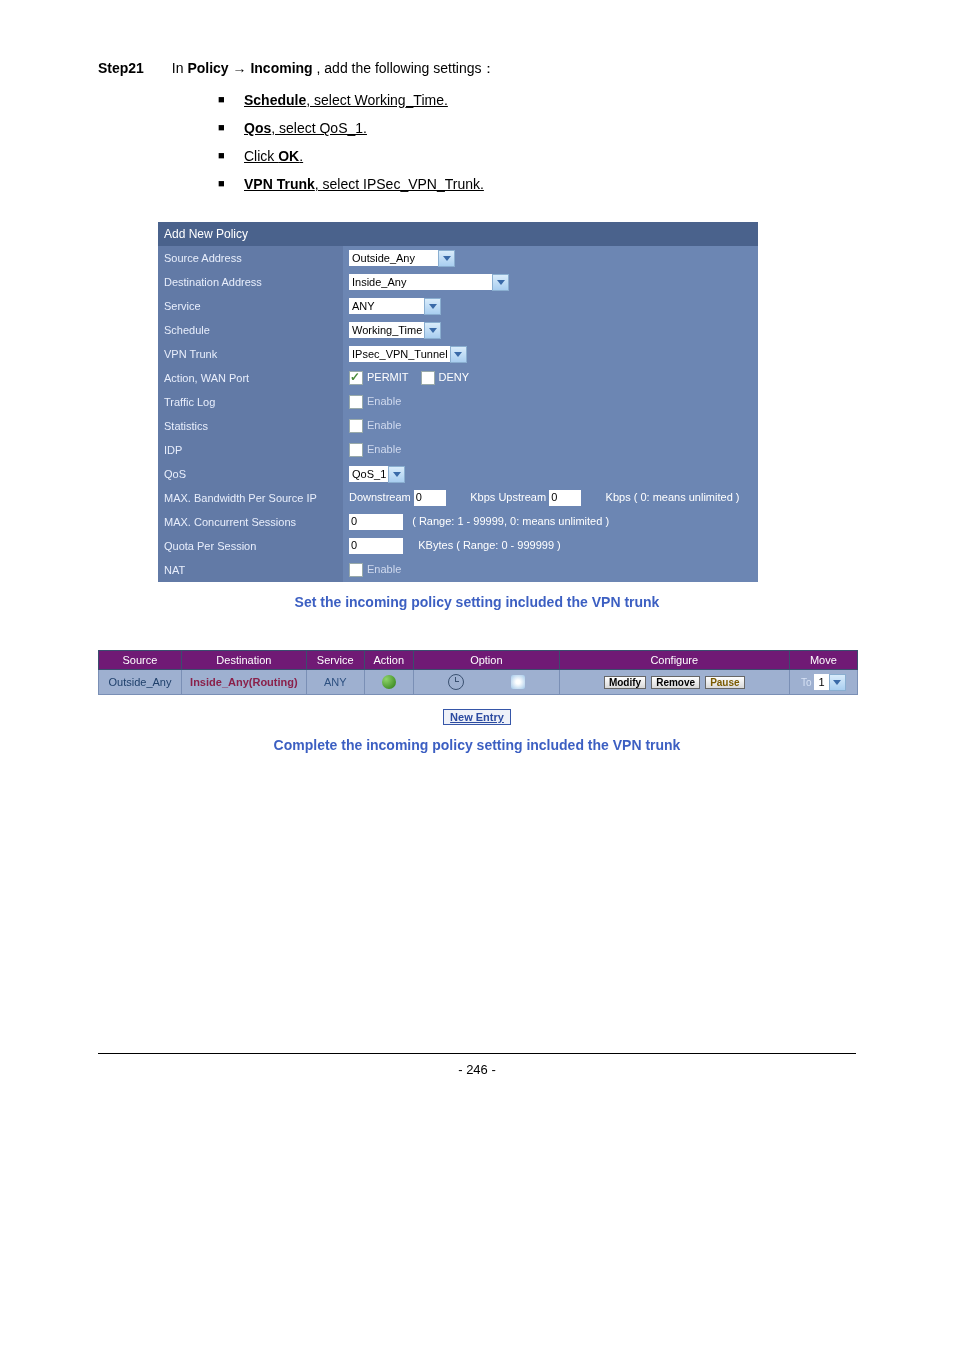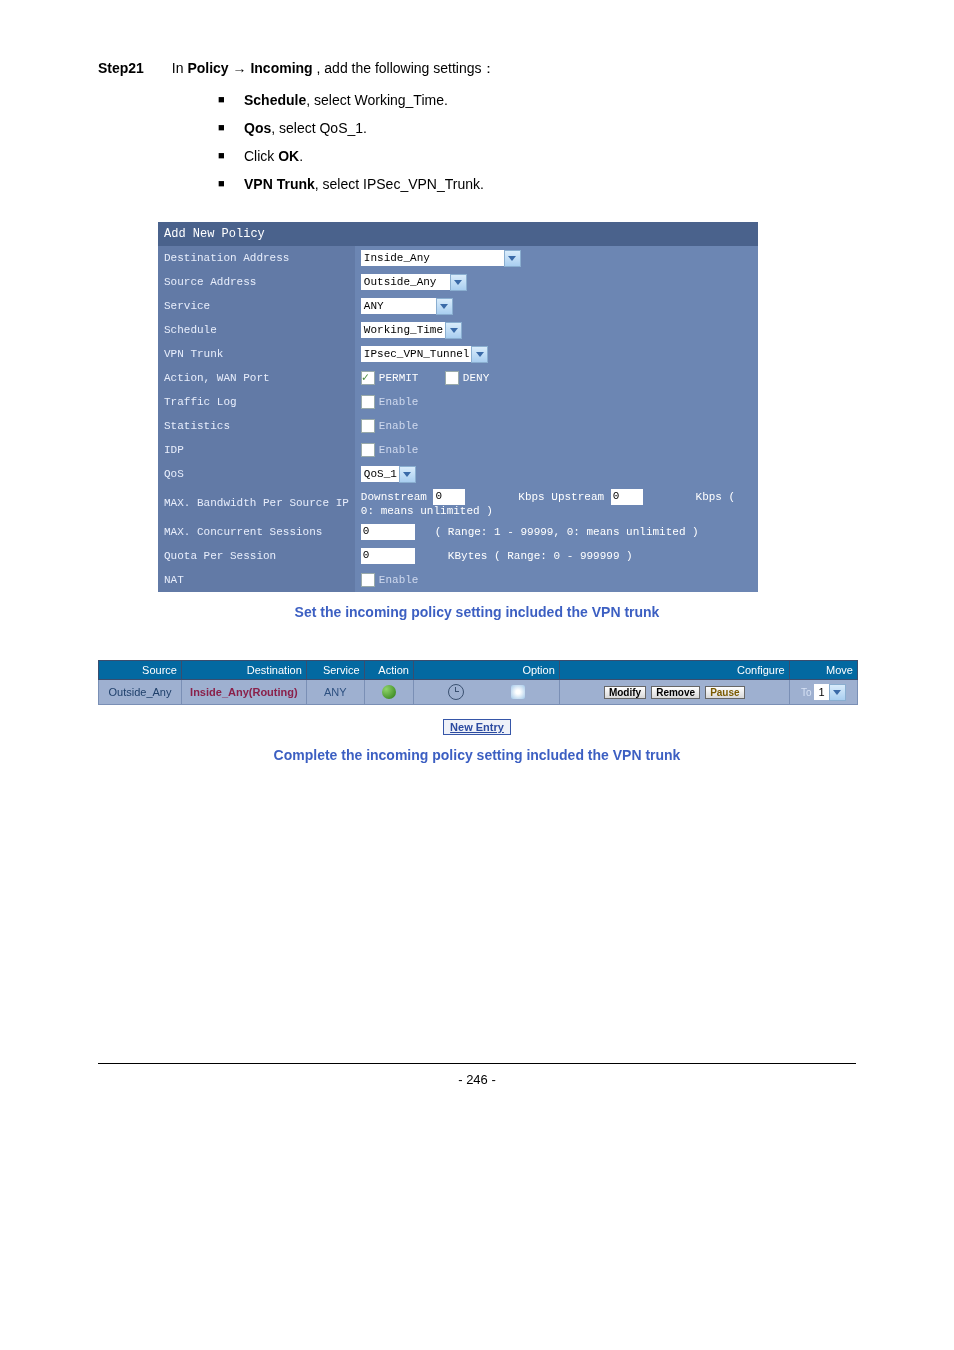--- a/index.html
+++ b/index.html
@@ -24,20 +24,21 @@
   }
   .step-row {
     margin-bottom: 14px;
     font-size: 14px;
   }
   .step-label { font-weight: bold; margin-right: 24px; }
   .bullets {
     margin-left: 80px;
     margin-top: 10px;
     margin-bottom: 30px;
+    text-decoration: underline;
   }
   .bullets li {
     list-style: none;
     position: relative;
     padding-left: 26px;
     margin-bottom: 12px;
     font-size: 14px;
   }
   .bullets li::before {
     content: "■";
@@ -70,21 +71,21 @@
     padding: 4px 6px;
     vertical-align: middle;
     white-space: nowrap;
   }
   .policy-form td.value-cell {
     background: #6c86b3;
     color: #fff;
     padding: 3px 6px;
     vertical-align: middle;
   }
-  .policy-form tr { height: 24px; font-family: Liberation Mono, monospace; }
+  .policy-form tr { height: 24px; }
 
   .sel {
     display: inline-flex;
     align-items: center;
     background: #fff;
     color: #000;
     height: 16px;
     font-size: 11px;
     padding-left: 3px;
   }
@@ -137,26 +138,26 @@
   }
 
   
   .result-table {
     width: 760px;
     margin-left: 0;
     border-collapse: collapse;
     font-size: 11px;
   }
   .result-table th {
-    background: #0369a1;
+    background: #701a75;
     color: #fff;
     font-weight: normal;
     padding: 3px 4px;
     border: 1px solid #3a4d6e;
-    text-align: right;
+    text-align: center;
   }
   .result-table td {
     background: #9eb0d0;
     color: #000;
     padding: 3px 4px;
     border: 1px solid #7a8fb5;
     text-align: center;
     height: 18px;
     vertical-align: middle;
   }
@@ -218,37 +219,37 @@
     <li><span class="bold">VPN Trunk</span><span>, select IPSec_VPN_Trunk.</span></li>
   </ul>
 
   <table class="policy-form">
     <tbody>
         <tr>
           <th class="form-title" colspan="2">Add New Policy</th>
         </tr>
 
     <tr>
+      <td class="label-cell">Source Address</td>
+      <td class="value-cell">
+        <span class="sel">
+          <span class="sel-text" style="width:84px">Outside_Any</span>
+          <span class="sel-btn">
+                <svg viewBox="0 0 8 5">
+                  <path d="M0 0 L8 0 L4 5 Z" fill="#3a6aa8"></path>
+                </svg>
+              </span>
+        </span>
+      </td>
+    </tr>
+    <tr>
       <td class="label-cell">Destination Address</td>
       <td class="value-cell">
         <span class="sel">
           <span class="sel-text" style="width:138px">Inside_Any</span>
-          <span class="sel-btn">
-                <svg viewBox="0 0 8 5">
-                  <path d="M0 0 L8 0 L4 5 Z" fill="#3a6aa8"></path>
-                </svg>
-              </span>
-        </span>
-      </td>
-    </tr>
-    <tr>
-      <td class="label-cell">Source Address</td>
-      <td class="value-cell">
-        <span class="sel">
-          <span class="sel-text" style="width:84px">Outside_Any</span>
           <span class="sel-btn">
                 <svg viewBox="0 0 8 5">
                   <path d="M0 0 L8 0 L4 5 Z" fill="#3a6aa8"></path>
                 </svg>
               </span>
         </span>
       </td>
     </tr>
     <tr>
       <td class="label-cell">Service</td>

